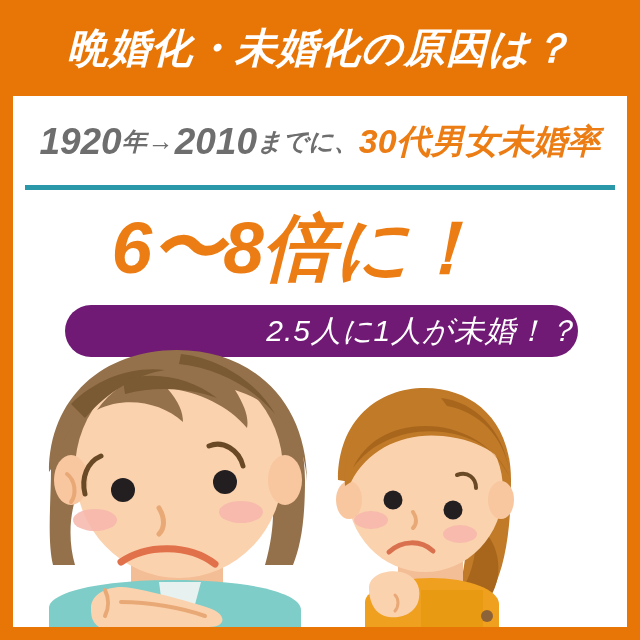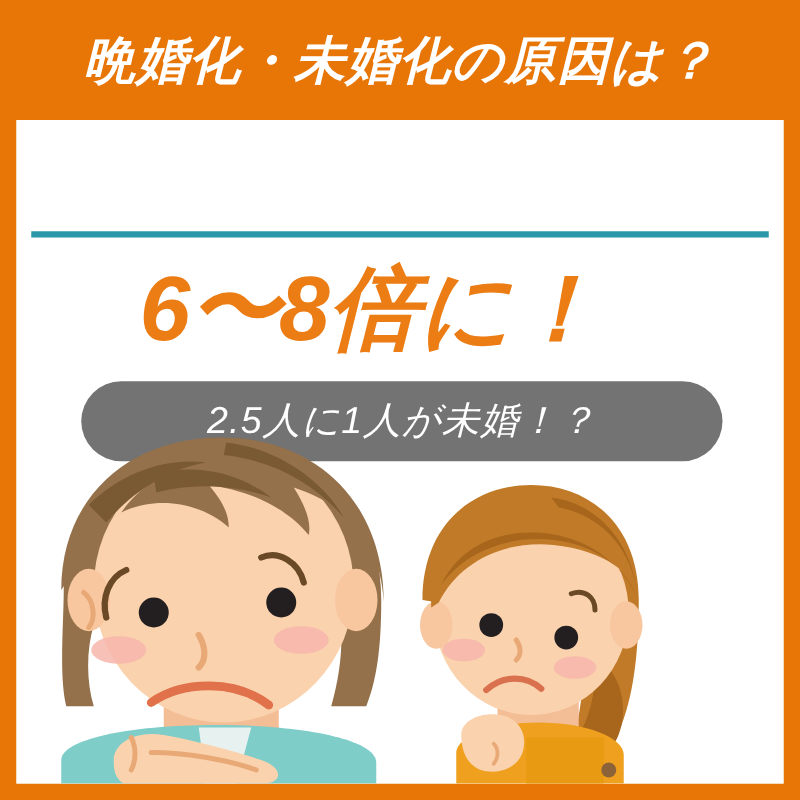--- a/index.html
+++ b/index.html
@@ -110,26 +110,26 @@
     font-weight: bold;
     line-height: 1;
     letter-spacing: -1px;
     white-space: nowrap;
   }
 
   
   .pill {
     position: absolute;
     left: 65px; top: 305px;
-    width: 513px; height: 64px;
-    background: #737373;
+    width: 513px; height: 52px;
+    background: #701a75;
     border-radius: 32px;
     display: flex;
     align-items: center;
-    justify-content: center;
+    justify-content: flex-end;
     z-index: 2;
   }
   .pill-text {
     color: #ffffff;
     font-size: 30px;
     font-weight: normal;
     line-height: 1;
     white-space: nowrap;
     letter-spacing: 1px;
   }
@@ -146,20 +146,28 @@
 </style>
 </head>
 <body>
 
 <div id="infographic">
 
   <div class="header-band">
     <div class="header-title">晩婚化・未婚化の原因は？</div>
   </div>
 
+  <div class="subtitle">
+    <span class="sub-num">1920</span>
+    <span class="sub-small">年</span>
+    <span class="sub-arrow">→</span>
+    <span class="sub-num">2010</span>
+    <span class="sub-small">までに、</span>
+    <span class="sub-accent">30代男女未婚率</span>
+  </div>
 
   <div class="divider"></div>
 
   <div class="headline">
     <span class="headline-text">6〜8倍に！</span>
   </div>
 
   <div class="pill">
     <span class="pill-text">2.5人に1人が未婚！？</span>
   </div>

